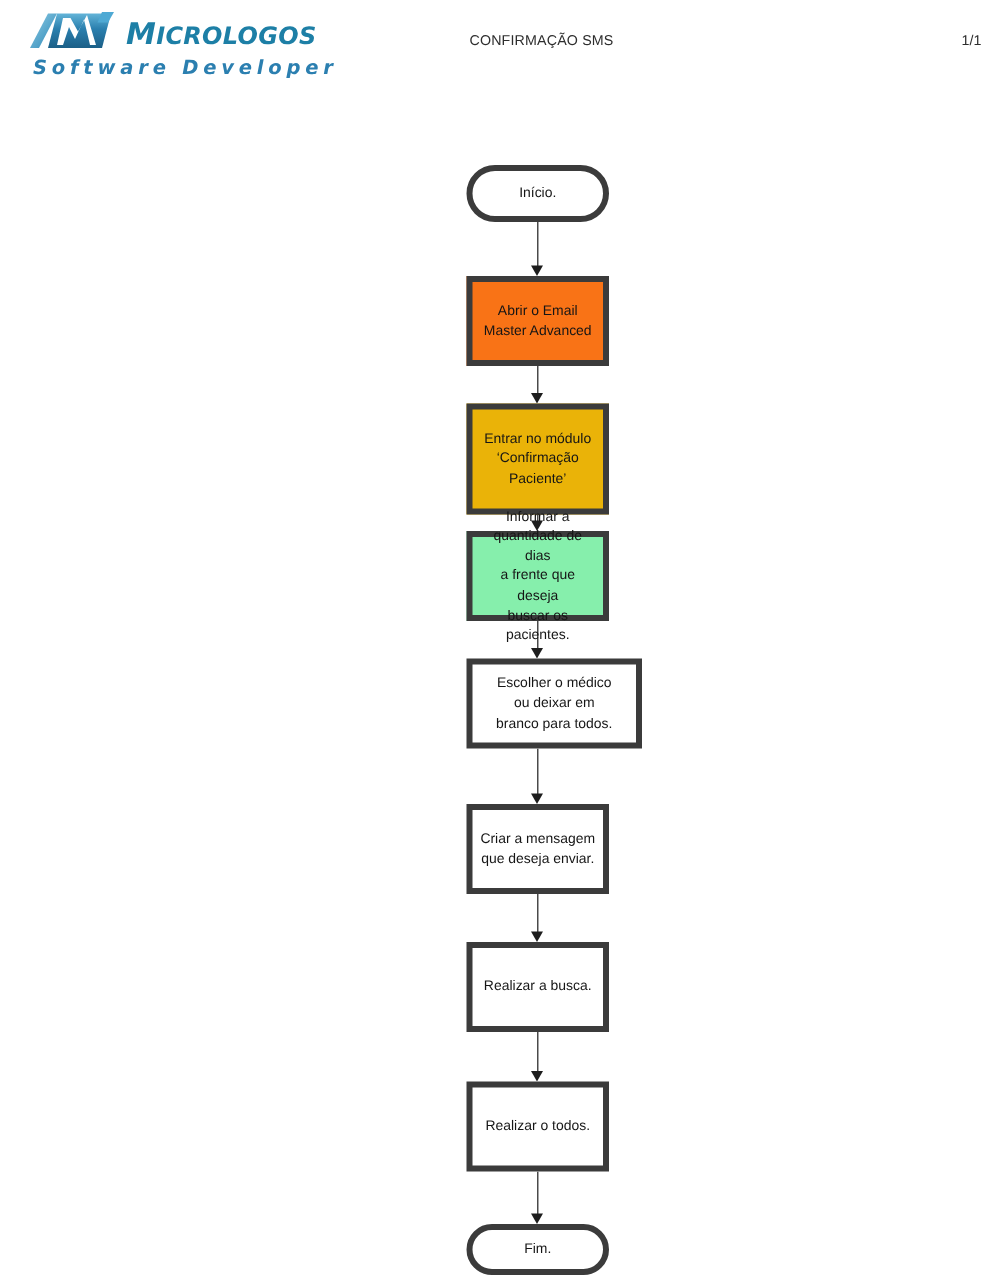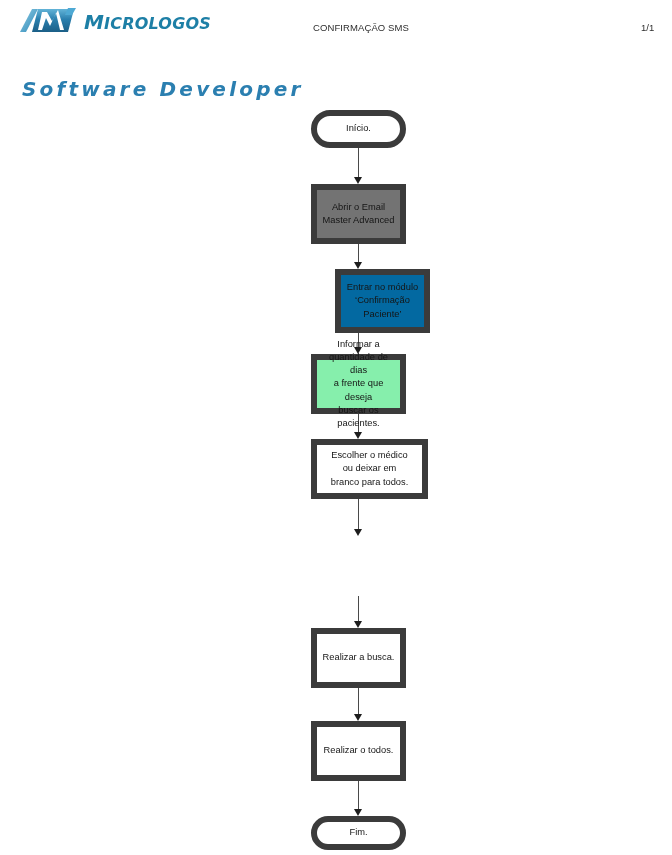--- a/index.html
+++ b/index.html
@@ -59,25 +59,24 @@
     font-size: 28px;
   }
 
   #logo-tagline {
     position: absolute;
     left: 10px;
     top: 34px;
     font-family: "DejaVu Sans", sans-serif;
     font-style: italic;
     font-weight: bold;
-    font-size: 20px;
+    font-size: 13px;
     letter-spacing: 3.2px;
     color: #2b7fb0;
     white-space: nowrap;
-    margin-top: 39px;
   }
 
   #header-title {
     position: absolute;
     left: 313px;
     top: 22px;
     font-size: 9.5px;
     letter-spacing: 0.1px;
     color: #2e2e2e;
     white-space: nowrap;
@@ -97,21 +96,21 @@
     position: absolute;
     left: 0;
     top: 0;
     width: 672px;
     height: 855px;
   }
 
   .node {
     position: absolute;
     box-sizing: border-box;
-    border: 6px solid #a3a3a3;
+    border: 4px solid #a3a3a3;
     background: #ffffff;
     display: flex;
     align-items: center;
     justify-content: center;
     text-align: center;
     font-size: 9.3px;
     line-height: 13.2px;
     color: #151515;
     padding: 2px 5px;
   }
@@ -207,40 +206,44 @@
       <div class="line" style="height: 27px; background: rgb(74, 74, 74);"></div>
       <div class="head"></div>
     </div>
     <div class="connector" style="left: 354px; top: 781px; height: 35px;">
       <div class="line" style="height: 29px; background: rgb(74, 74, 74);"></div>
       <div class="head"></div>
     </div>
     <div class="node terminator" style="left: 311px; top: 110px; width: 95px; height: 38px; border-color: rgb(59, 59, 59); background: rgb(255, 255, 255);">
       <span class="node-label">Início.</span>
     </div>
-    <div class="node process" style="left: 311px; top: 184px; width: 95px; height: 60px; border-color: rgb(59, 59, 59); background: #737373;">
+    <div class="node process" style="left: 311px; top: 184px; width: 95px; height: 60px; border-color: rgb(59, 59, 59); background: #f97316;">
       <span class="node-label">Abrir o Email
 Master Advanced</span>
     </div>
-    <div class="node process" style="left: 311px; top: 269px; width: 95px; height: 64px; border-color: rgb(59, 59, 59); background: #0369a1; margin-left: 24px;">
+    <div class="node process" style="left: 311px; top: 269px; width: 95px; height: 74px; border-color: rgb(59, 59, 59); background: #eab308;">
       <span class="node-label">Entrar no módulo
 ‘Confirmação
 Paciente’</span>
     </div>
     <div class="node process" style="left: 311px; top: 354px; width: 95px; height: 60px; border-color: rgb(59, 59, 59); background: #86efac;">
       <span class="node-label">Informar a
 quantidade de dias
 a frente que deseja
 buscar os pacientes.</span>
     </div>
     <div class="node process" style="left: 311px; top: 439px; width: 117px; height: 60px; border-color: rgb(59, 59, 59); background: rgb(255, 255, 255); justify-content: center;">
       <span class="node-label">Escolher o médico
 ou deixar em
 branco para todos.</span>
     </div>
+    <div class="node process" style="left: 311px; top: 536px; width: 95px; height: 60px; border-color: rgb(59, 59, 59); background: rgb(255, 255, 255);">
+      <span class="node-label">Criar a mensagem
+que deseja enviar.</span>
+    </div>
     <div class="node process" style="left: 311px; top: 628px; width: 95px; height: 60px; border-color: rgb(59, 59, 59); background: rgb(255, 255, 255); align-items: center;">
       <span class="node-label">Realizar a busca.</span>
     </div>
     <div class="node process" style="left: 311px; top: 721px; width: 95px; height: 60px; border-color: rgb(59, 59, 59); background: rgb(255, 255, 255);">
       <span class="node-label">Realizar o todos.</span>
     </div>
     <div class="node terminator" style="left: 311px; top: 816px; width: 95px; height: 34px; border-color: rgb(59, 59, 59); background: rgb(255, 255, 255);">
       <span class="node-label">Fim.</span>
     </div>
   </div>

